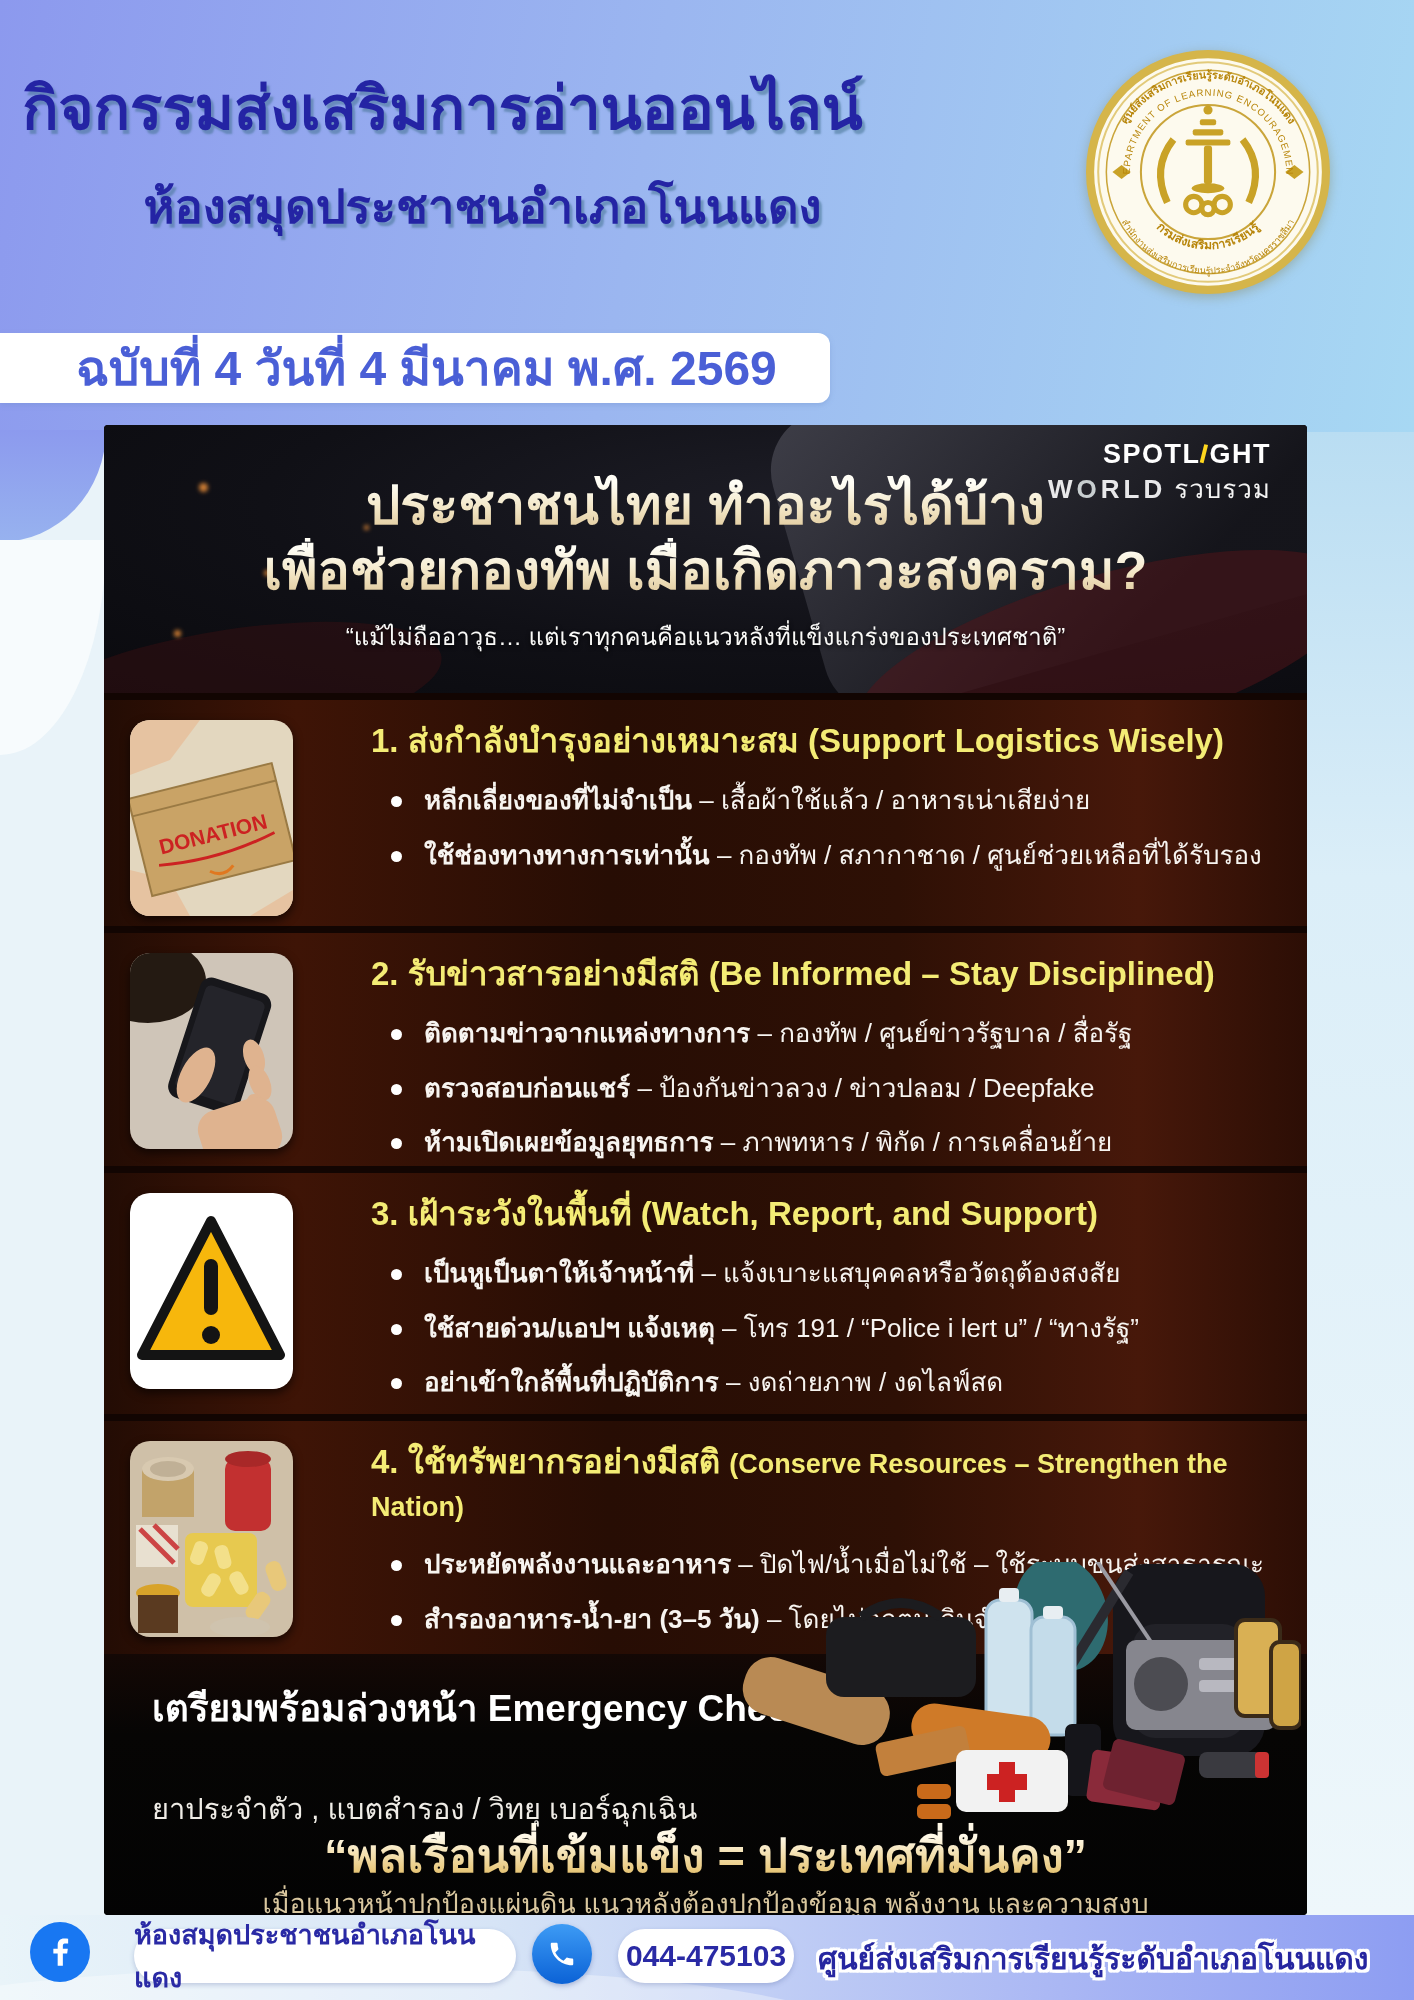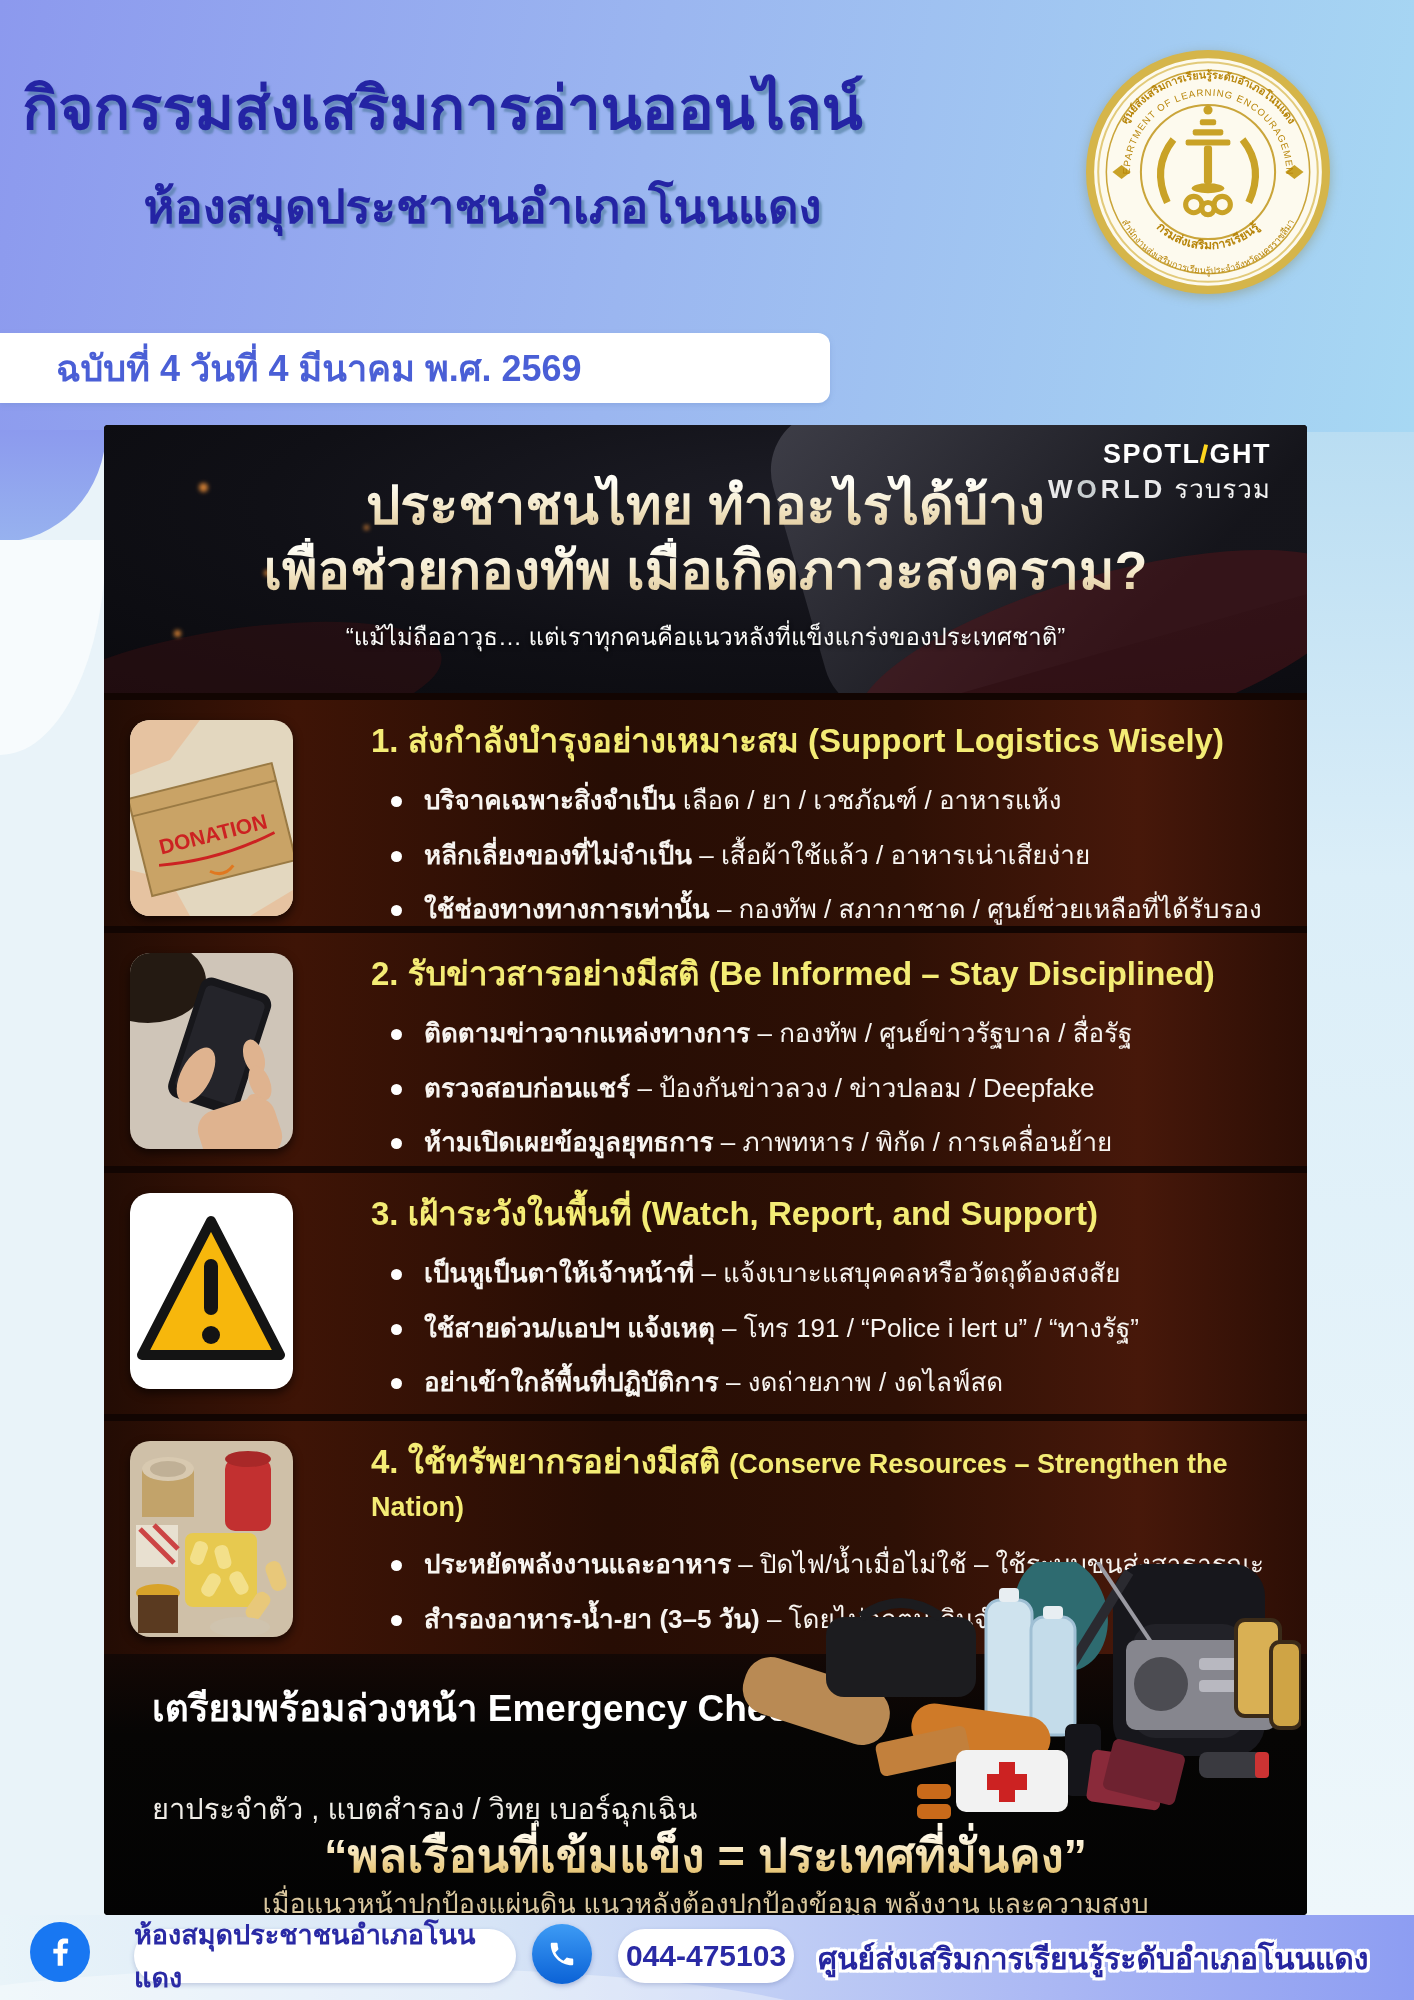--- a/index.html
+++ b/index.html
@@ -19,21 +19,21 @@
   
   .top-title{position:absolute;left:20px;top:60px;width:845px;text-align:center;color:#2424a4}
   .title1{font-size:60px;font-weight:bold;letter-spacing:0;
     text-shadow:3px 4px 2px rgba(70,115,145,.55)}
   .title2{font-size:47px;font-weight:bold;margin-top:14px;padding-left:80px;
     text-shadow:3px 4px 2px rgba(70,115,145,.55)}
 
   .edition{position:absolute;left:0;top:333px;width:830px;height:70px;background:#ffffff;
     border-radius:0 12px 12px 0;display:flex;align-items:center;
     box-shadow:0 2px 5px rgba(110,140,200,.35);z-index:5}
-  .edition span{margin-left:56px;font-size:36px;font-weight:bold;color:#4a5fd6}
+  .edition span{margin-left:76px;font-size:48px;font-weight:bold;color:#4a5fd6}
 
   .logo{position:absolute;left:1086px;top:50px;width:244px;height:244px;z-index:6;
     filter:drop-shadow(0 3px 6px rgba(120,110,40,.35))}
 
   
   .poster{position:absolute;left:104px;top:425px;width:1203px;height:1490px;
     background:#000;overflow:hidden;border-radius:4px;z-index:4}
 
   .p-header{position:relative;height:268px;overflow:hidden;
     background:radial-gradient(ellipse at 60% 30%,#1d1d26 0%,#101016 55%,#0a0a0e 100%)}
@@ -210,24 +210,20 @@
         </g>
       </svg>
     </div>
     <div class="section-body">
       <div class="heading">
         <span class="h-th">1. ส่งกำลังบำรุงอย่างเหมาะสม</span>
         <span class="h-en">(Support Logistics Wisely)</span>
       </div>
       <div class="bullet">
           <span class="dot"></span>
-        <div class="btext"><span class="lead">บริจาคเฉพาะสิ่งจำเป็น</span><span>  เลือด / ยา / เวชภัณฑ์ / อาหารแห้ง</span></div>
-        </div>
-      <div class="bullet">
-          <span class="dot"></span>
         <div class="btext"><span class="lead">หลีกเลี่ยงของที่ไม่จำเป็น</span><span> – เสื้อผ้าใช้แล้ว / อาหารเน่าเสียง่าย</span></div>
         </div>
       <div class="bullet">
           <span class="dot"></span>
         <div class="btext"><span class="lead">ใช้ช่องทางทางการเท่านั้น</span><span> – กองทัพ / สภากาชาด / ศูนย์ช่วยเหลือที่ได้รับรอง</span></div>
         </div>
     </div>
   </div>
 
   <div class="section s2">

